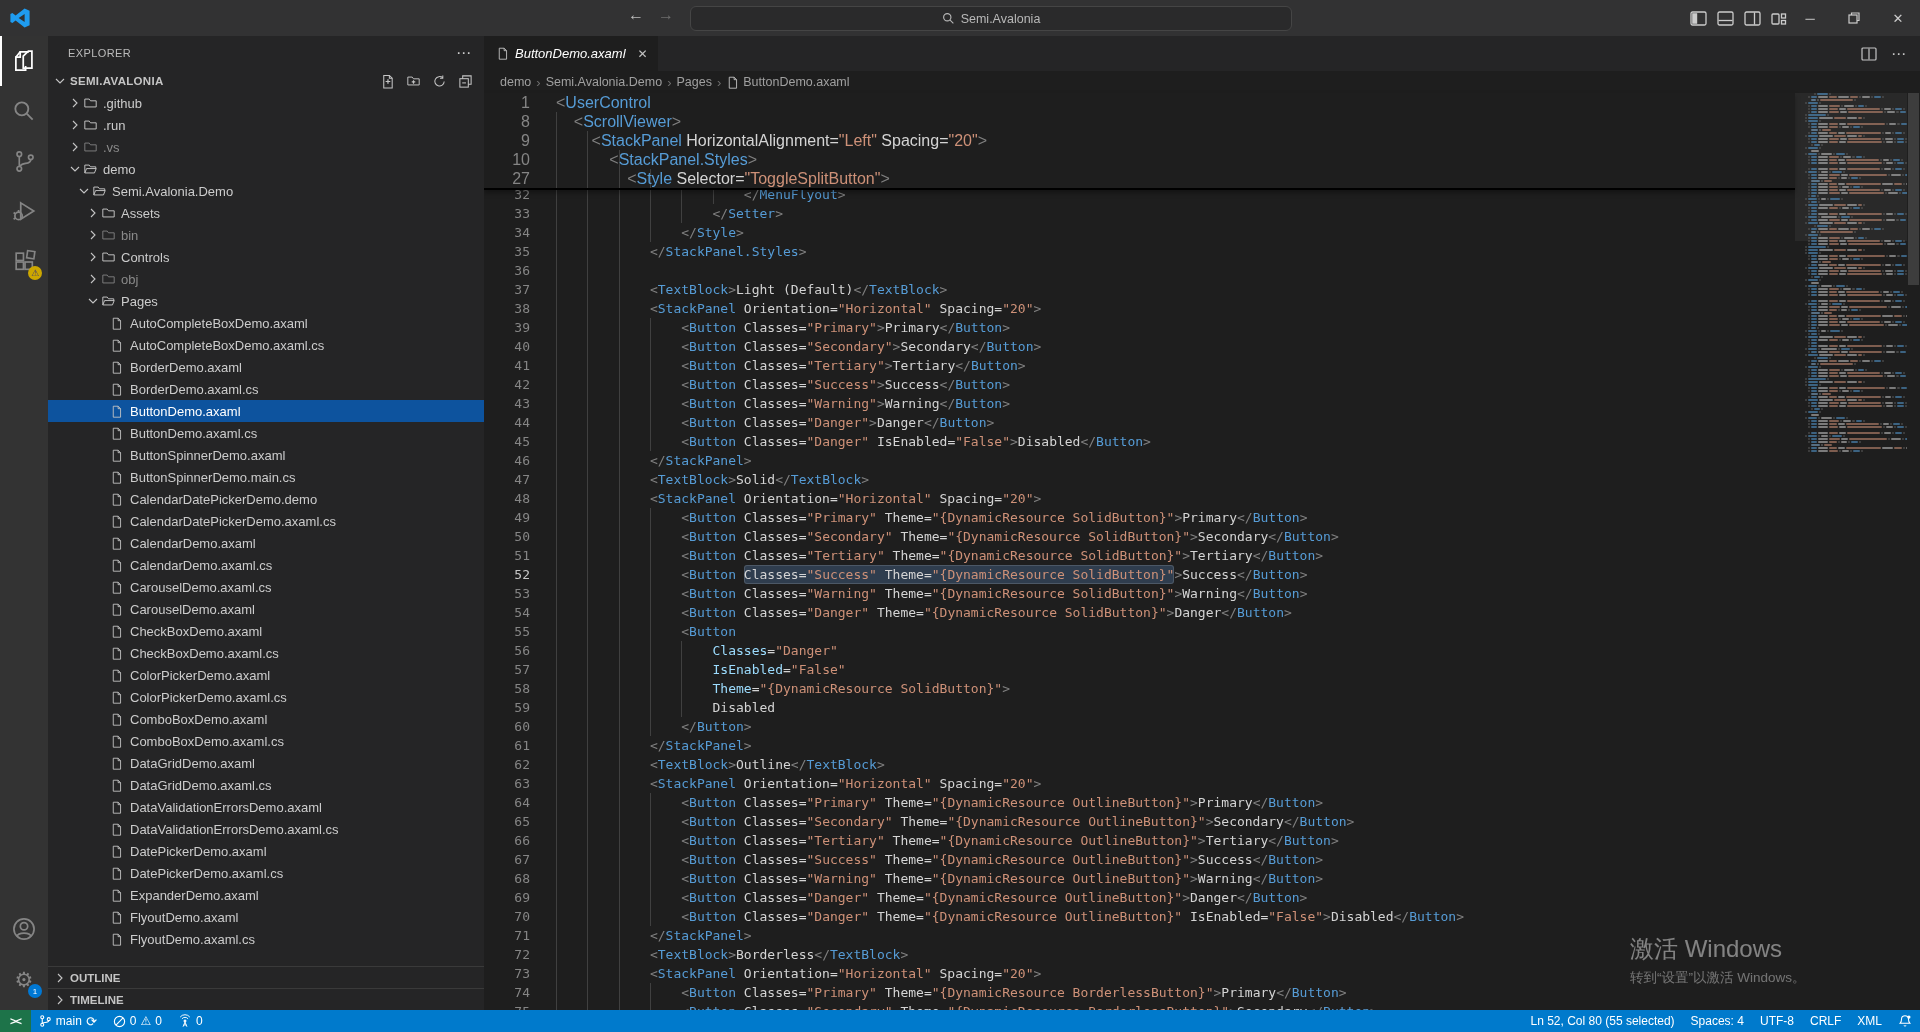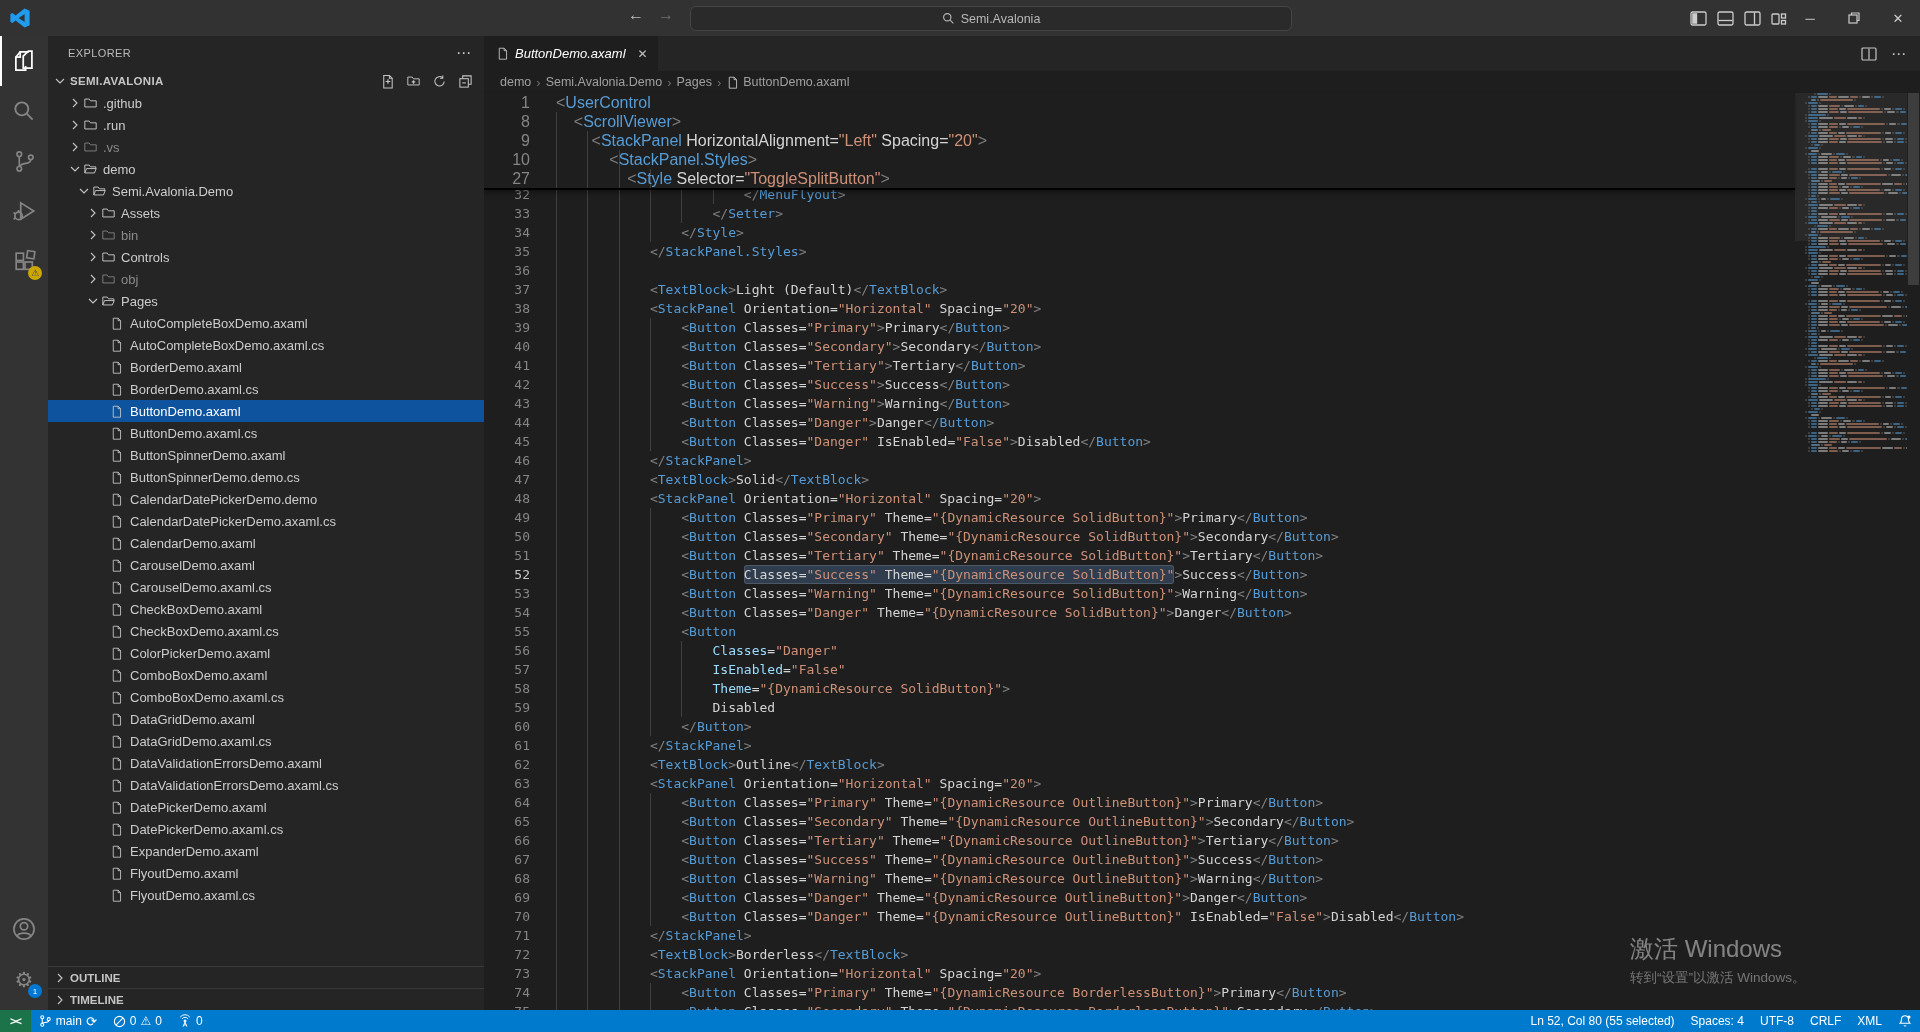--- a/index.html
+++ b/index.html
@@ -437,21 +437,21 @@
           <span class="lbl">ButtonSpinnerDemo.axaml</span>
         </div>
         <div class="trow" style="padding-left: 46px;">
           <span class="chev"></span>
           <span class="ticon">
             <svg width="13" height="15" viewBox="0 0 16 16" fill="none" stroke="#c5c5c5" stroke-width="1.1">
               <path d="M4 1.5h6l3 3V15H4z"></path>
               <path d="M10 1.5v3h3"></path>
             </svg>
           </span>
-          <span class="lbl">ButtonSpinnerDemo.demo.cs</span>
+          <span class="lbl">ButtonSpinnerDemo.main.cs</span>
         </div>
         <div class="trow" style="padding-left: 46px;">
           <span class="chev"></span>
           <span class="ticon">
             <svg width="13" height="15" viewBox="0 0 16 16" fill="none" stroke="#c5c5c5" stroke-width="1.1">
               <path d="M4 1.5h6l3 3V15H4z"></path>
               <path d="M10 1.5v3h3"></path>
             </svg>
           </span>
           <span class="lbl">CalendarDatePickerDemo.demo</span>
@@ -477,40 +477,50 @@
           <span class="lbl">CalendarDemo.axaml</span>
         </div>
         <div class="trow" style="padding-left: 46px;">
           <span class="chev"></span>
           <span class="ticon">
             <svg width="13" height="15" viewBox="0 0 16 16" fill="none" stroke="#c5c5c5" stroke-width="1.1">
               <path d="M4 1.5h6l3 3V15H4z"></path>
               <path d="M10 1.5v3h3"></path>
             </svg>
           </span>
+          <span class="lbl">CalendarDemo.axaml.cs</span>
+        </div>
+        <div class="trow" style="padding-left: 46px;">
+          <span class="chev"></span>
+          <span class="ticon">
+            <svg width="13" height="15" viewBox="0 0 16 16" fill="none" stroke="#c5c5c5" stroke-width="1.1">
+              <path d="M4 1.5h6l3 3V15H4z"></path>
+              <path d="M10 1.5v3h3"></path>
+            </svg>
+          </span>
+          <span class="lbl">CarouselDemo.axaml.cs</span>
+        </div>
+        <div class="trow" style="padding-left: 46px;">
+          <span class="chev"></span>
+          <span class="ticon">
+            <svg width="13" height="15" viewBox="0 0 16 16" fill="none" stroke="#c5c5c5" stroke-width="1.1">
+              <path d="M4 1.5h6l3 3V15H4z"></path>
+              <path d="M10 1.5v3h3"></path>
+            </svg>
+          </span>
           <span class="lbl">CarouselDemo.axaml</span>
         </div>
         <div class="trow" style="padding-left: 46px;">
           <span class="chev"></span>
           <span class="ticon">
             <svg width="13" height="15" viewBox="0 0 16 16" fill="none" stroke="#c5c5c5" stroke-width="1.1">
               <path d="M4 1.5h6l3 3V15H4z"></path>
               <path d="M10 1.5v3h3"></path>
             </svg>
           </span>
-          <span class="lbl">CarouselDemo.axaml.cs</span>
-        </div>
-        <div class="trow" style="padding-left: 46px;">
-          <span class="chev"></span>
-          <span class="ticon">
-            <svg width="13" height="15" viewBox="0 0 16 16" fill="none" stroke="#c5c5c5" stroke-width="1.1">
-              <path d="M4 1.5h6l3 3V15H4z"></path>
-              <path d="M10 1.5v3h3"></path>
-            </svg>
-          </span>
           <span class="lbl">CheckBoxDemo.axaml</span>
         </div>
         <div class="trow" style="padding-left: 46px;">
           <span class="chev"></span>
           <span class="ticon">
             <svg width="13" height="15" viewBox="0 0 16 16" fill="none" stroke="#c5c5c5" stroke-width="1.1">
               <path d="M4 1.5h6l3 3V15H4z"></path>
               <path d="M10 1.5v3h3"></path>
             </svg>
           </span>
@@ -518,20 +528,30 @@
         </div>
         <div class="trow" style="padding-left: 46px;">
           <span class="chev"></span>
           <span class="ticon">
             <svg width="13" height="15" viewBox="0 0 16 16" fill="none" stroke="#c5c5c5" stroke-width="1.1">
               <path d="M4 1.5h6l3 3V15H4z"></path>
               <path d="M10 1.5v3h3"></path>
             </svg>
           </span>
           <span class="lbl">ColorPickerDemo.axaml</span>
+        </div>
+        <div class="trow" style="padding-left: 46px;">
+          <span class="chev"></span>
+          <span class="ticon">
+            <svg width="13" height="15" viewBox="0 0 16 16" fill="none" stroke="#c5c5c5" stroke-width="1.1">
+              <path d="M4 1.5h6l3 3V15H4z"></path>
+              <path d="M10 1.5v3h3"></path>
+            </svg>
+          </span>
+          <span class="lbl">ColorPickerDemo.axaml.cs</span>
         </div>
         <div class="trow" style="padding-left: 46px;">
           <span class="chev"></span>
           <span class="ticon">
             <svg width="13" height="15" viewBox="0 0 16 16" fill="none" stroke="#c5c5c5" stroke-width="1.1">
               <path d="M4 1.5h6l3 3V15H4z"></path>
               <path d="M10 1.5v3h3"></path>
             </svg>
           </span>
           <span class="lbl">ComboBoxDemo.axaml</span>

